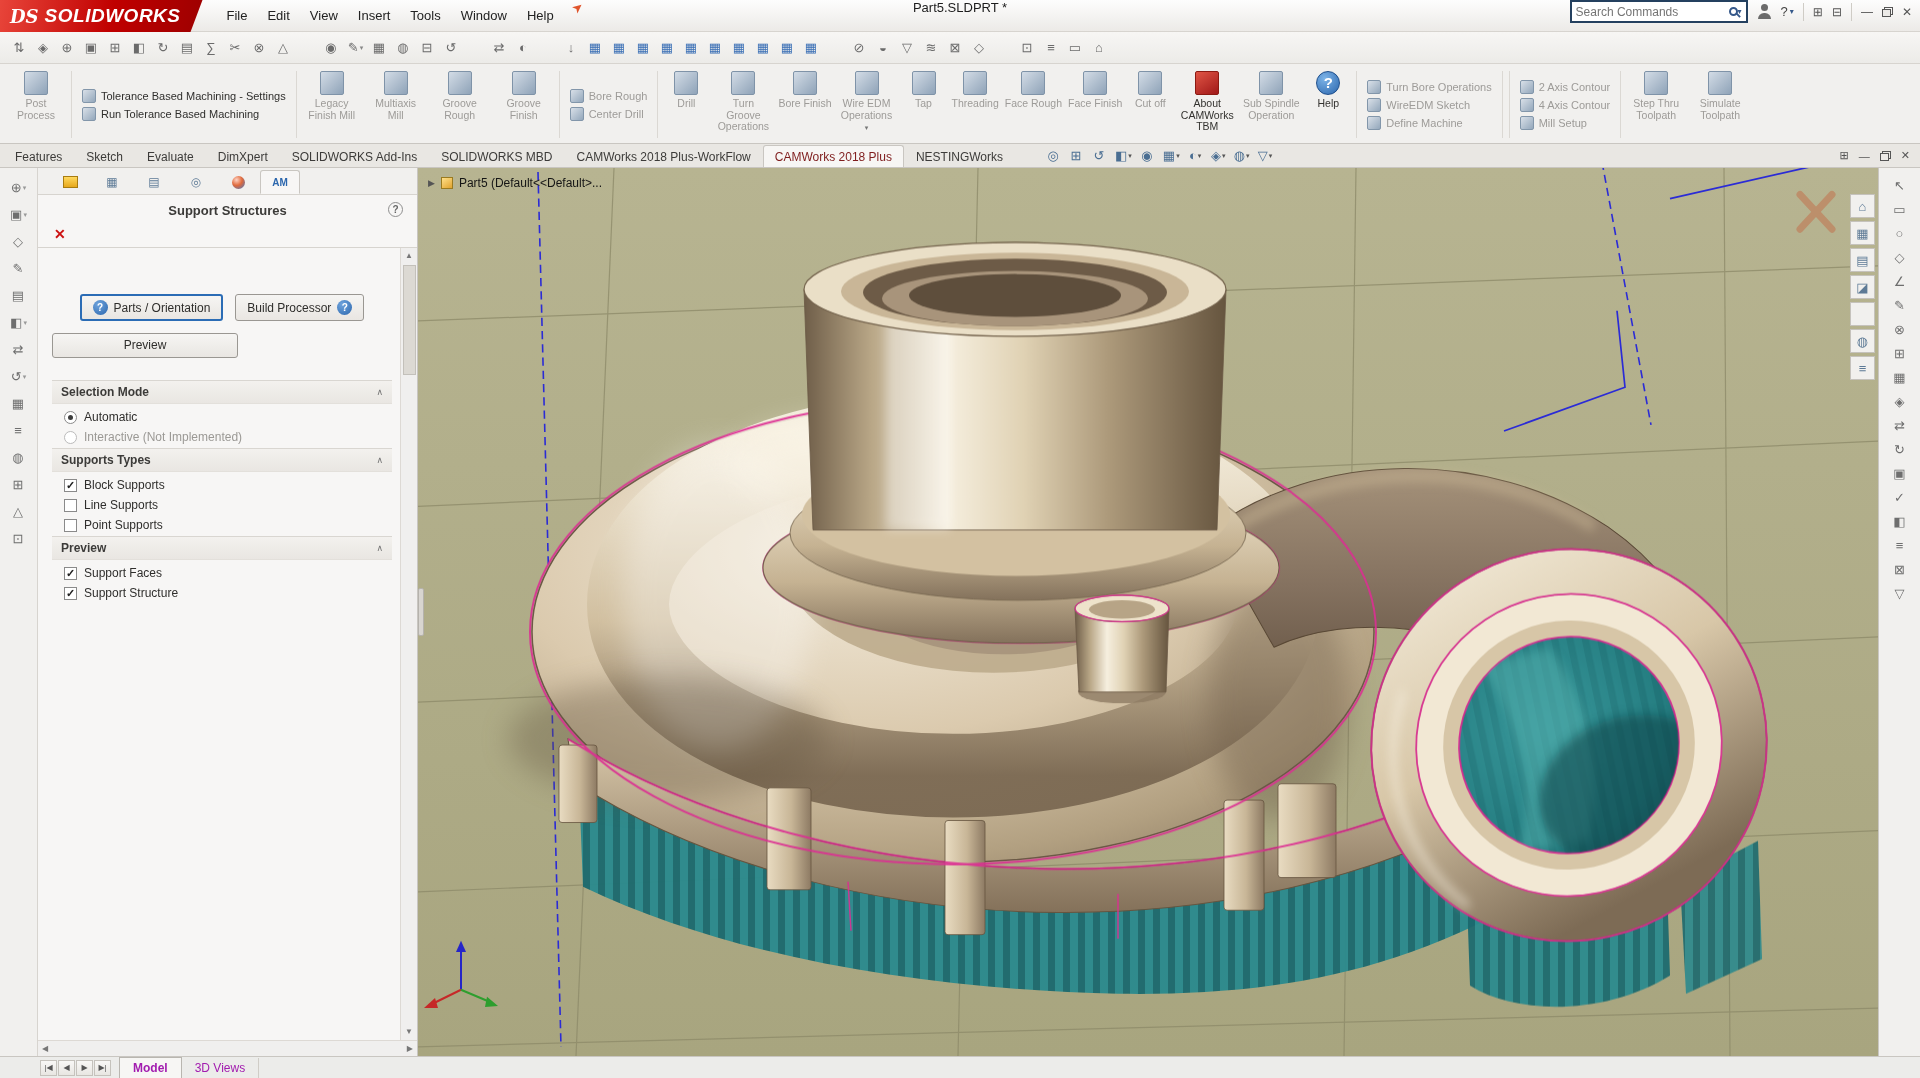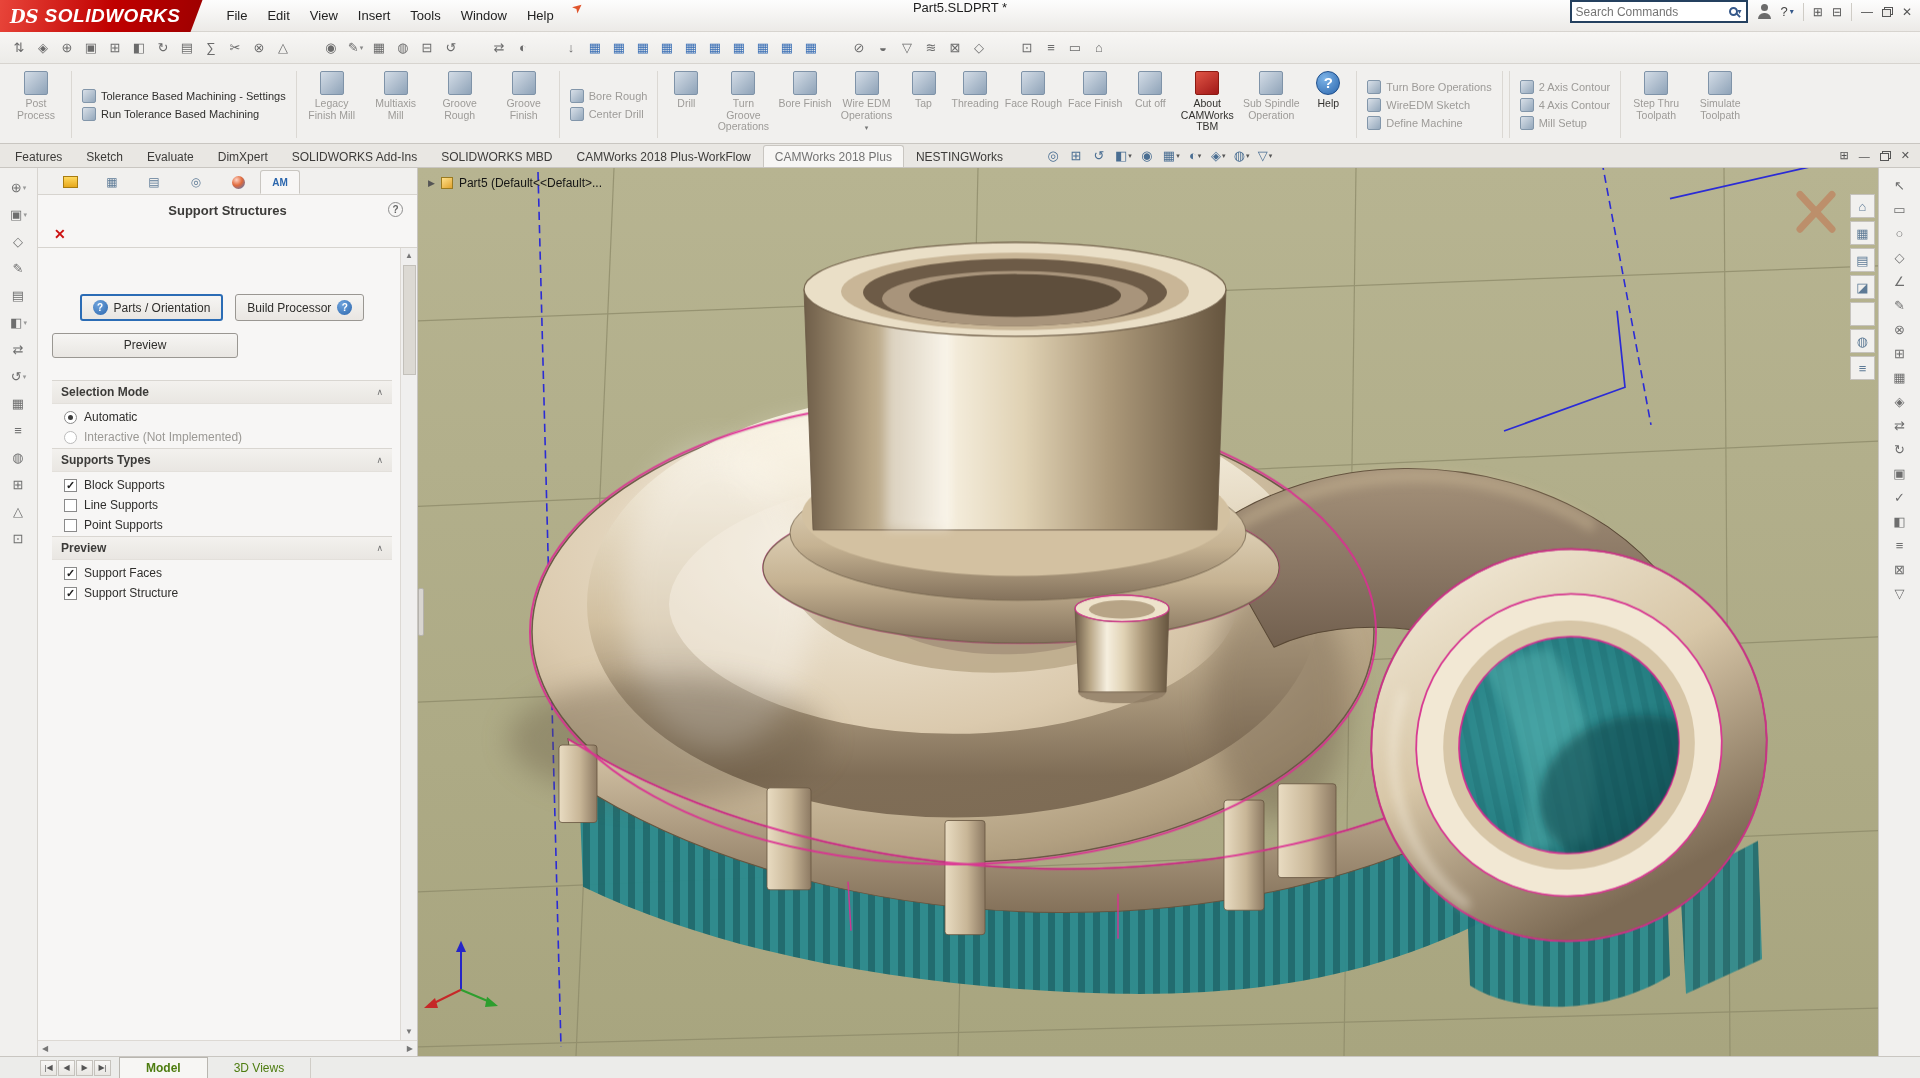--- a/index.html
+++ b/index.html
@@ -53,21 +53,21 @@
 .rbtn.on .rlabel{color:#33322f;}
 .rcaret{font-size:7px;color:#777;height:8px;line-height:8px;}
 .rstack{display:flex;flex-direction:column;justify-content:center;gap:4px;padding:0 7px;}
 .rrow{display:flex;align-items:center;gap:5px;font-size:11px;color:#9d9b98;white-space:nowrap;}
 .rrow.on{color:#2f2e2c;}
 .sicon{width:14px;height:14px;background:linear-gradient(135deg,#d9e0e8,#93a7bb);border:1px solid #8296aa;border-radius:2px;flex:0 0 auto;}
 
 
 .tabrow{height:24px;display:flex;align-items:flex-end;background:#e9e7e3;border-bottom:1px solid #c9c6c1;padding-left:3px;flex:0 0 auto;}
 .tab{padding:4px 11px 3px;font-size:12px;color:#3c3b39;border:1px solid transparent;border-bottom:none;white-space:nowrap;}
-.tab.active{background:#f7f6f4;border-color:#c9c6c1;border-radius:3px 3px 0 0;color:#737373;}
+.tab.active{background:#f7f6f4;border-color:#c9c6c1;border-radius:3px 3px 0 0;color:#7f1d1d;}
 .hud{display:flex;align-items:center;gap:2px;margin-left:28px;align-self:center;}
 .hicon{height:20px;min-width:21px;padding:0 3px;display:flex;align-items:center;justify-content:center;color:#4a6e92;font-size:13px;}
 .hicon i{font-style:normal;}
 .hcaret{font-size:7px;color:#555;margin-left:1px;}
 .tr-right{margin-left:auto;display:flex;align-items:center;gap:10px;padding:0 10px;align-self:center;}
 .mdi{font-size:11px;color:#555;}
 
 
 .main{flex:1;display:flex;min-height:0;position:relative;}
 .left-strip{width:38px;background:#f1f0ee;border-right:1px solid #d7d4cf;display:flex;flex-direction:column;align-items:center;padding-top:12px;gap:12px;flex:0 0 auto;}
@@ -125,21 +125,21 @@
 
 
 .right-strip{width:42px;background:#f1f0ee;border-left:1px solid #c9c6c1;display:flex;flex-direction:column;align-items:center;padding-top:10px;gap:9px;flex:0 0 auto;}
 .rsicon{font-size:13px;color:#6e6e6e;display:flex;align-items:center;}
 .rsicon i{font-style:normal;}
 
 
 .bottomrow{height:22px;display:flex;align-items:center;background:#ececea;border-top:1px solid #c9c6c1;padding-left:40px;flex:0 0 auto;}
 .vcr{display:flex;gap:1px;margin-right:8px;}
 .vcr span{min-width:17px;height:16px;padding:0 2px;font-size:8px;display:flex;align-items:center;justify-content:center;color:#555;background:linear-gradient(#f8f7f5,#e8e6e2);border:1px solid #c5c2bc;}
-.btab{padding:3px 26px;font-size:12px;color:#4d7c0f;border-right:1px solid #d0cdc7;}
+.btab{padding:3px 13px;font-size:12px;color:#a21caf;border-right:1px solid #d0cdc7;}
 .btab.active{background:#f7f6f4;font-weight:bold;border:1px solid #b9b6b0;border-bottom:none;}
 .statusbar{height:17px;display:flex;align-items:center;background:linear-gradient(#f4f3f1,#e9e7e3);border-top:1px solid #c9c6c1;font-size:11px;color:#3c3b39;padding:0 6px;flex:0 0 auto;}
 .sb-right{margin-left:auto;display:flex;align-items:center;gap:16px;padding-right:8px;}
 .globe{width:12px;height:12px;border-radius:50%;background:radial-gradient(circle at 35% 30%,#bfe3f7,#3f8fd2 60%,#1f5c9e);border:1px solid #2a6aa8;}
 </style>
 </head>
 <body>
 
 <div class="app">
 

